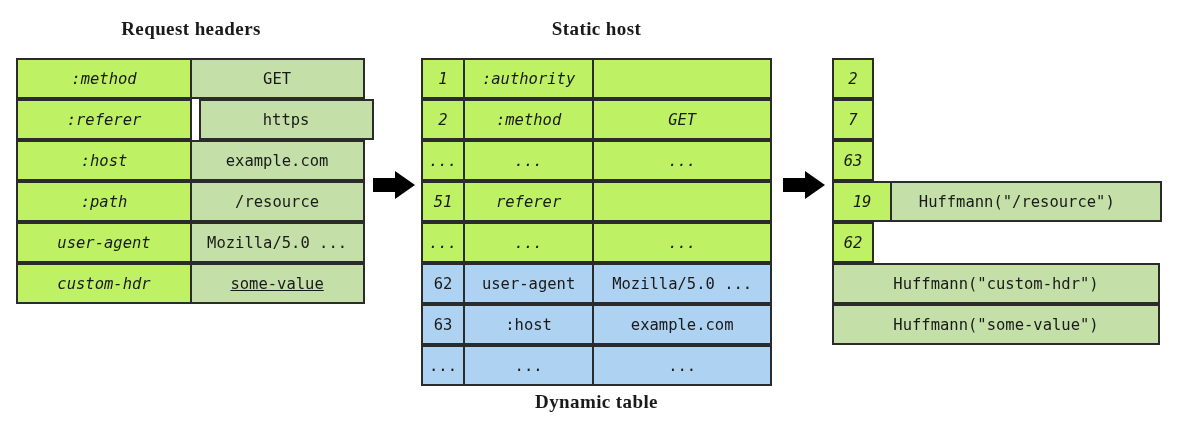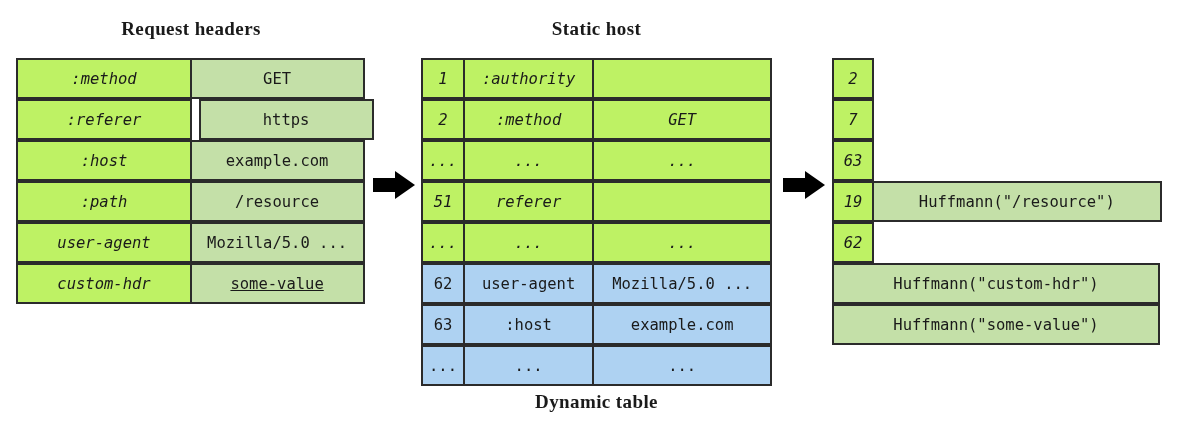--- a/index.html
+++ b/index.html
@@ -137,20 +137,20 @@
 
   <div class="arrow" id="arrow-2" style="left:783px; top:171px;">
     <div class="shaft"></div>
     <div class="head"></div>
   </div>
 
   <div id="encoded-table">
       <div class="cell gray" style="left: 832px; top: 58px; width: 42px; height: 41px; z-index: 3;">2</div>
       <div class="cell gray" style="left: 832px; top: 99px; width: 42px; height: 41px; z-index: 3;">7</div>
       <div class="cell gray" style="left: 832px; top: 140px; width: 42px; height: 41px; z-index: 3;">63</div>
-      <div class="cell gray" style="left: 832px; top: 181px; width: 42px; height: 41px; z-index: 3;">19</div>
+      <div class="cell gray" style="left: 832px; top: 181px; width: 60px; height: 41px; z-index: 3;">19</div>
       <div class="cell green" style="left: 871.6px; top: 181px; width: 290.4px; height: 41px; z-index: 2;">Huffmann("/resource")</div>
       <div class="cell gray" style="left: 832px; top: 222px; width: 42px; height: 41px; z-index: 3;">62</div>
       <div class="cell green" style="left: 832px; top: 263px; width: 328px; height: 41px;">Huffmann("custom-hdr")</div>
       <div class="cell green" style="left: 832px; top: 304px; width: 328px; height: 41px;">Huffmann("some-value")</div>
     </div>
 
 </div>
 
 </body></html>

